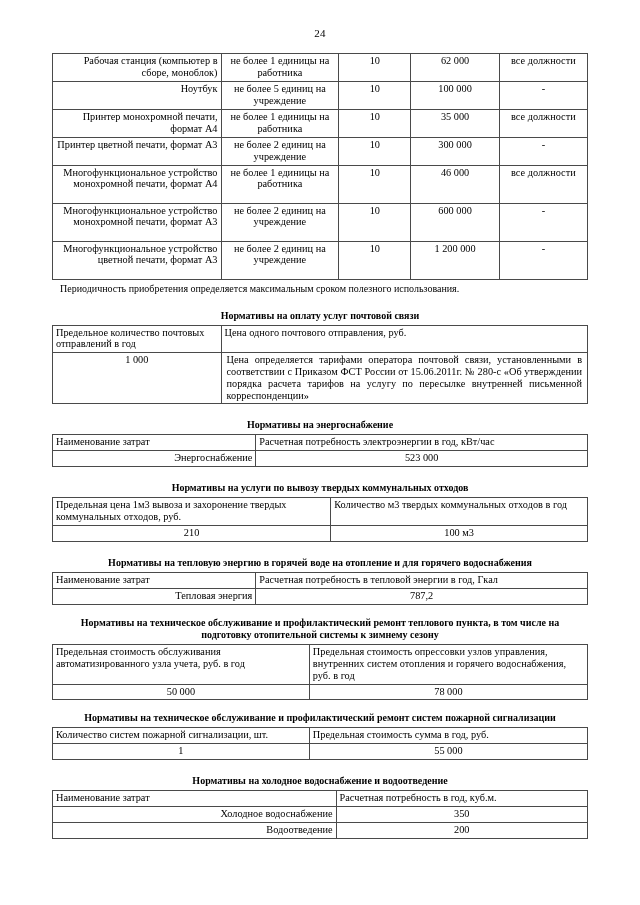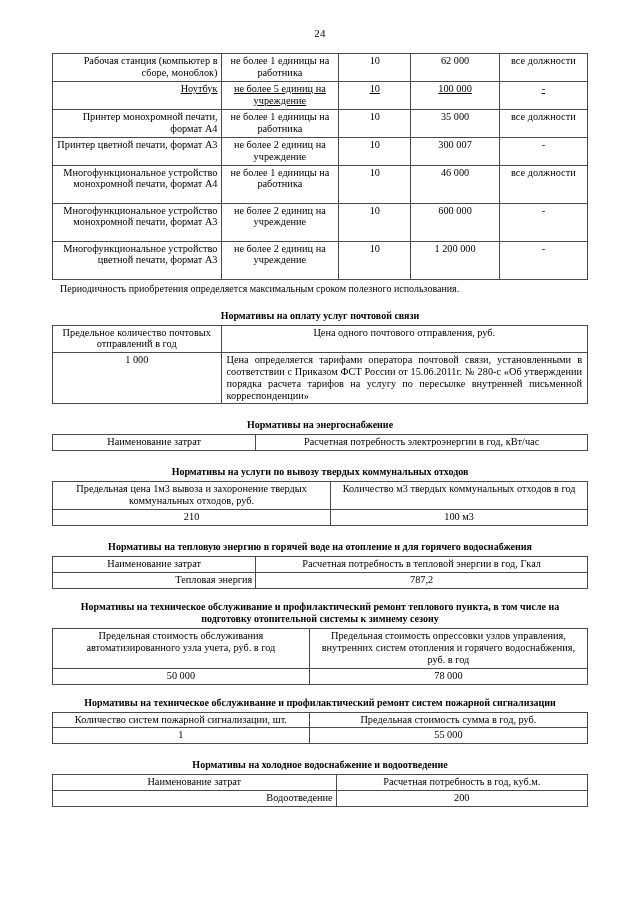--- a/index.html
+++ b/index.html
@@ -42,39 +42,39 @@
     font-weight: normal;
   }
   td.c, th.c { text-align: center; }
   td.l, th.l { text-align: right; }
   td.j {
     text-align: justify;
     text-align-last: left;
     padding: 1px 5px 1px 5px;
     hyphens: none;
   }
-  .tall-a { height: 26px; text-decoration: underline; }
+  .tall-a { height: 26px; }
   .tall-b { height: 38px; }
   .sect-title {
     text-align: center;
     font-weight: bold;
     font-size: 10px;
     line-height: 1.2;
     margin: 0;
     padding: 0 4px;
   }
   .gap-note {
     font-size: 10px;
     line-height: 1.2;
     padding: 3px 0 0 8px;
   }
   .sp-a { height: 15px; }
   .sp-c { height: 3px; }
   .sp-d { height: 12px; }
-  .hdr-row td { text-align: center; }
+  .hdr-row td { text-align: left; }
 </style>
 </head>
 <body>
 
 <div class="page">
 
   <div class="page-number">24</div>
 
   <table>
     <colgroup>
@@ -103,21 +103,21 @@
         <td class="l">Принтер монохромной печати, формат А4</td>
         <td class="c">не более 1 единицы на работника</td>
         <td class="c">10</td>
         <td class="c">35 000</td>
         <td class="c">все должности</td>
       </tr>
       <tr>
         <td class="l">Принтер цветной печати, формат А3</td>
         <td class="c">не более 2 единиц на учреждение</td>
         <td class="c">10</td>
-        <td class="c">300 007</td>
+        <td class="c">300 000</td>
         <td class="c">-</td>
       </tr>
       <tr class="tall-b">
         <td class="l">Многофункциональное устройство монохромной печати, формат А4</td>
         <td class="c">не более 1 единицы на работника</td>
         <td class="c">10</td>
         <td class="c">46 000</td>
         <td class="c">все должности</td>
       </tr>
       <tr class="tall-b">
@@ -167,20 +167,24 @@
   <table>
     <colgroup>
       <col style="width:38%">
       <col style="width:62%">
     </colgroup>
     <tbody>
       <tr class="hdr-row">
         <td class="c">Наименование затрат</td>
         <td class="c">Расчетная потребность электроэнергии в год, кВт/час</td>
       </tr>
+      <tr>
+        <td class="l">Энергоснабжение</td>
+        <td class="c">523 000</td>
+      </tr>
     </tbody>
   </table>
 
   <div class="sp-a"></div>
 
   <div class="sect-title">Нормативы на услуги по вывозу твердых коммунальных  отходов</div>
   <div class="sp-c"></div>
   <table>
     <colgroup>
       <col style="width:52%">
@@ -269,19 +273,23 @@
     <colgroup>
       <col style="width:53%">
       <col style="width:47%">
     </colgroup>
     <tbody>
       <tr class="hdr-row">
         <td class="c">Наименование затрат</td>
         <td class="c">Расчетная потребность в год, куб.м.</td>
       </tr>
       <tr>
+        <td class="l">Холодное водоснабжение</td>
+        <td class="c">350</td>
+      </tr>
+      <tr>
         <td class="l">Водоотведение</td>
         <td class="c">200</td>
       </tr>
     </tbody>
   </table>
 
 </div>
 
 </body></html>

